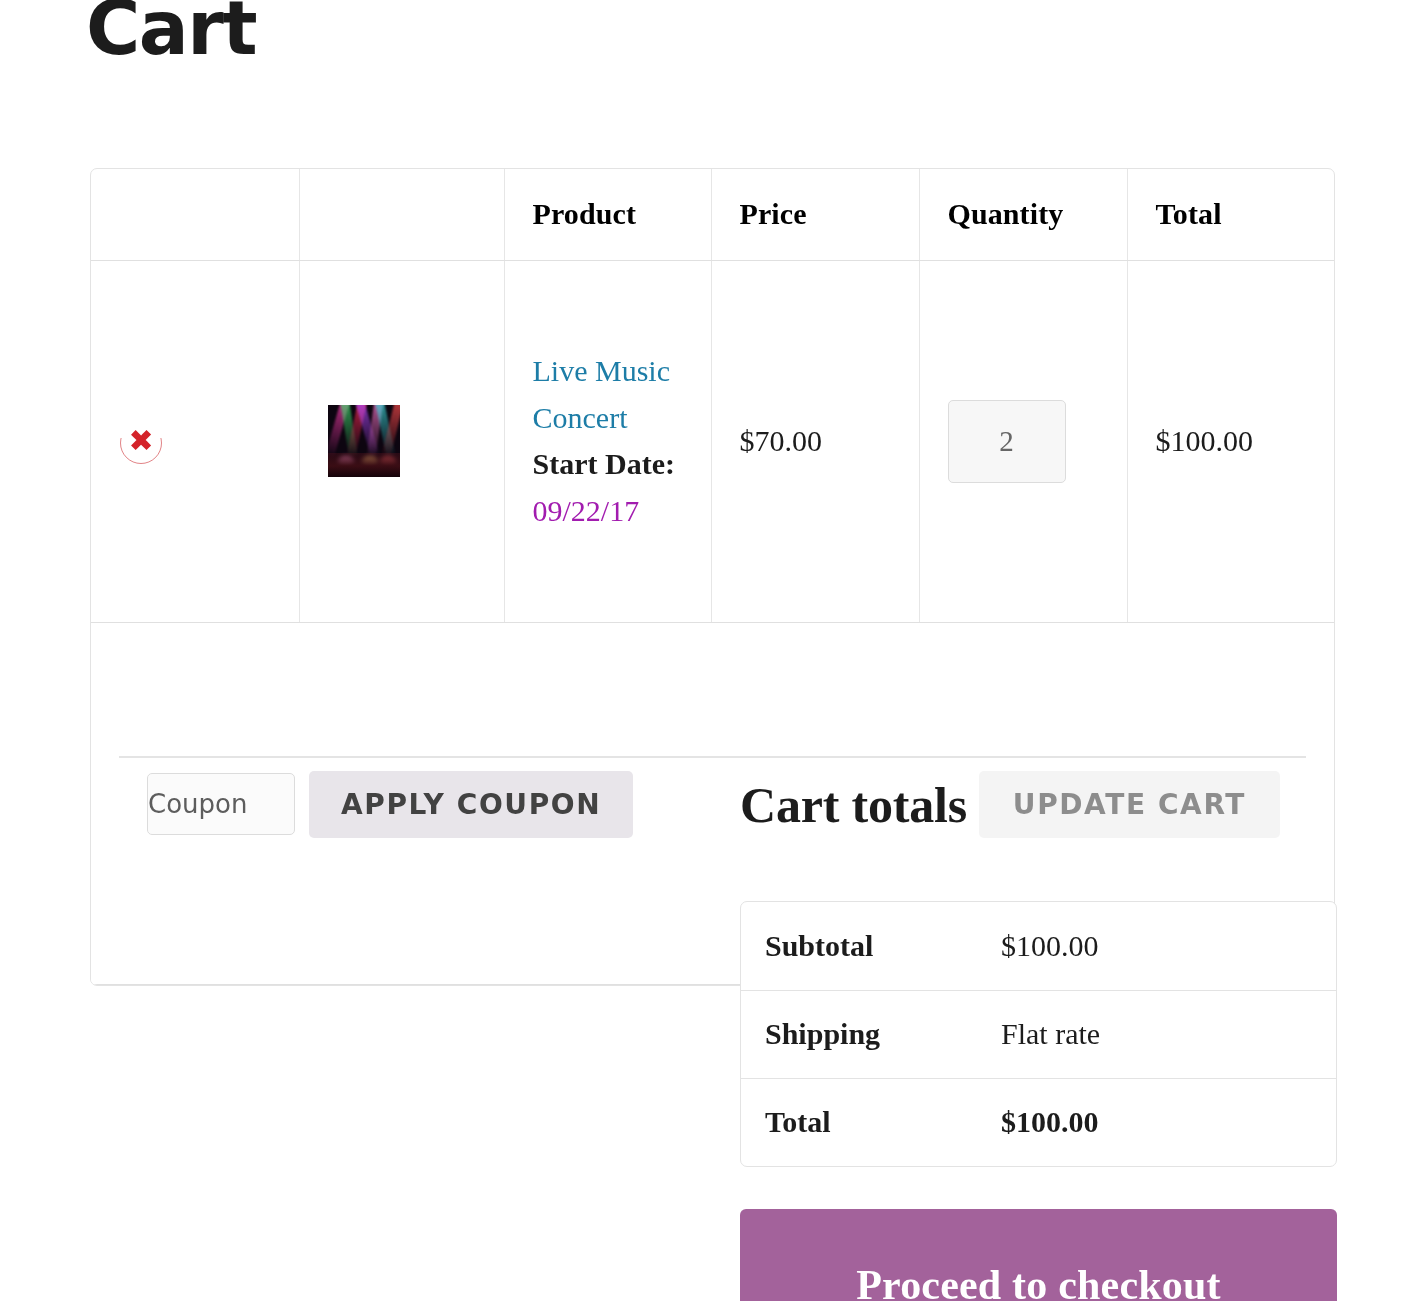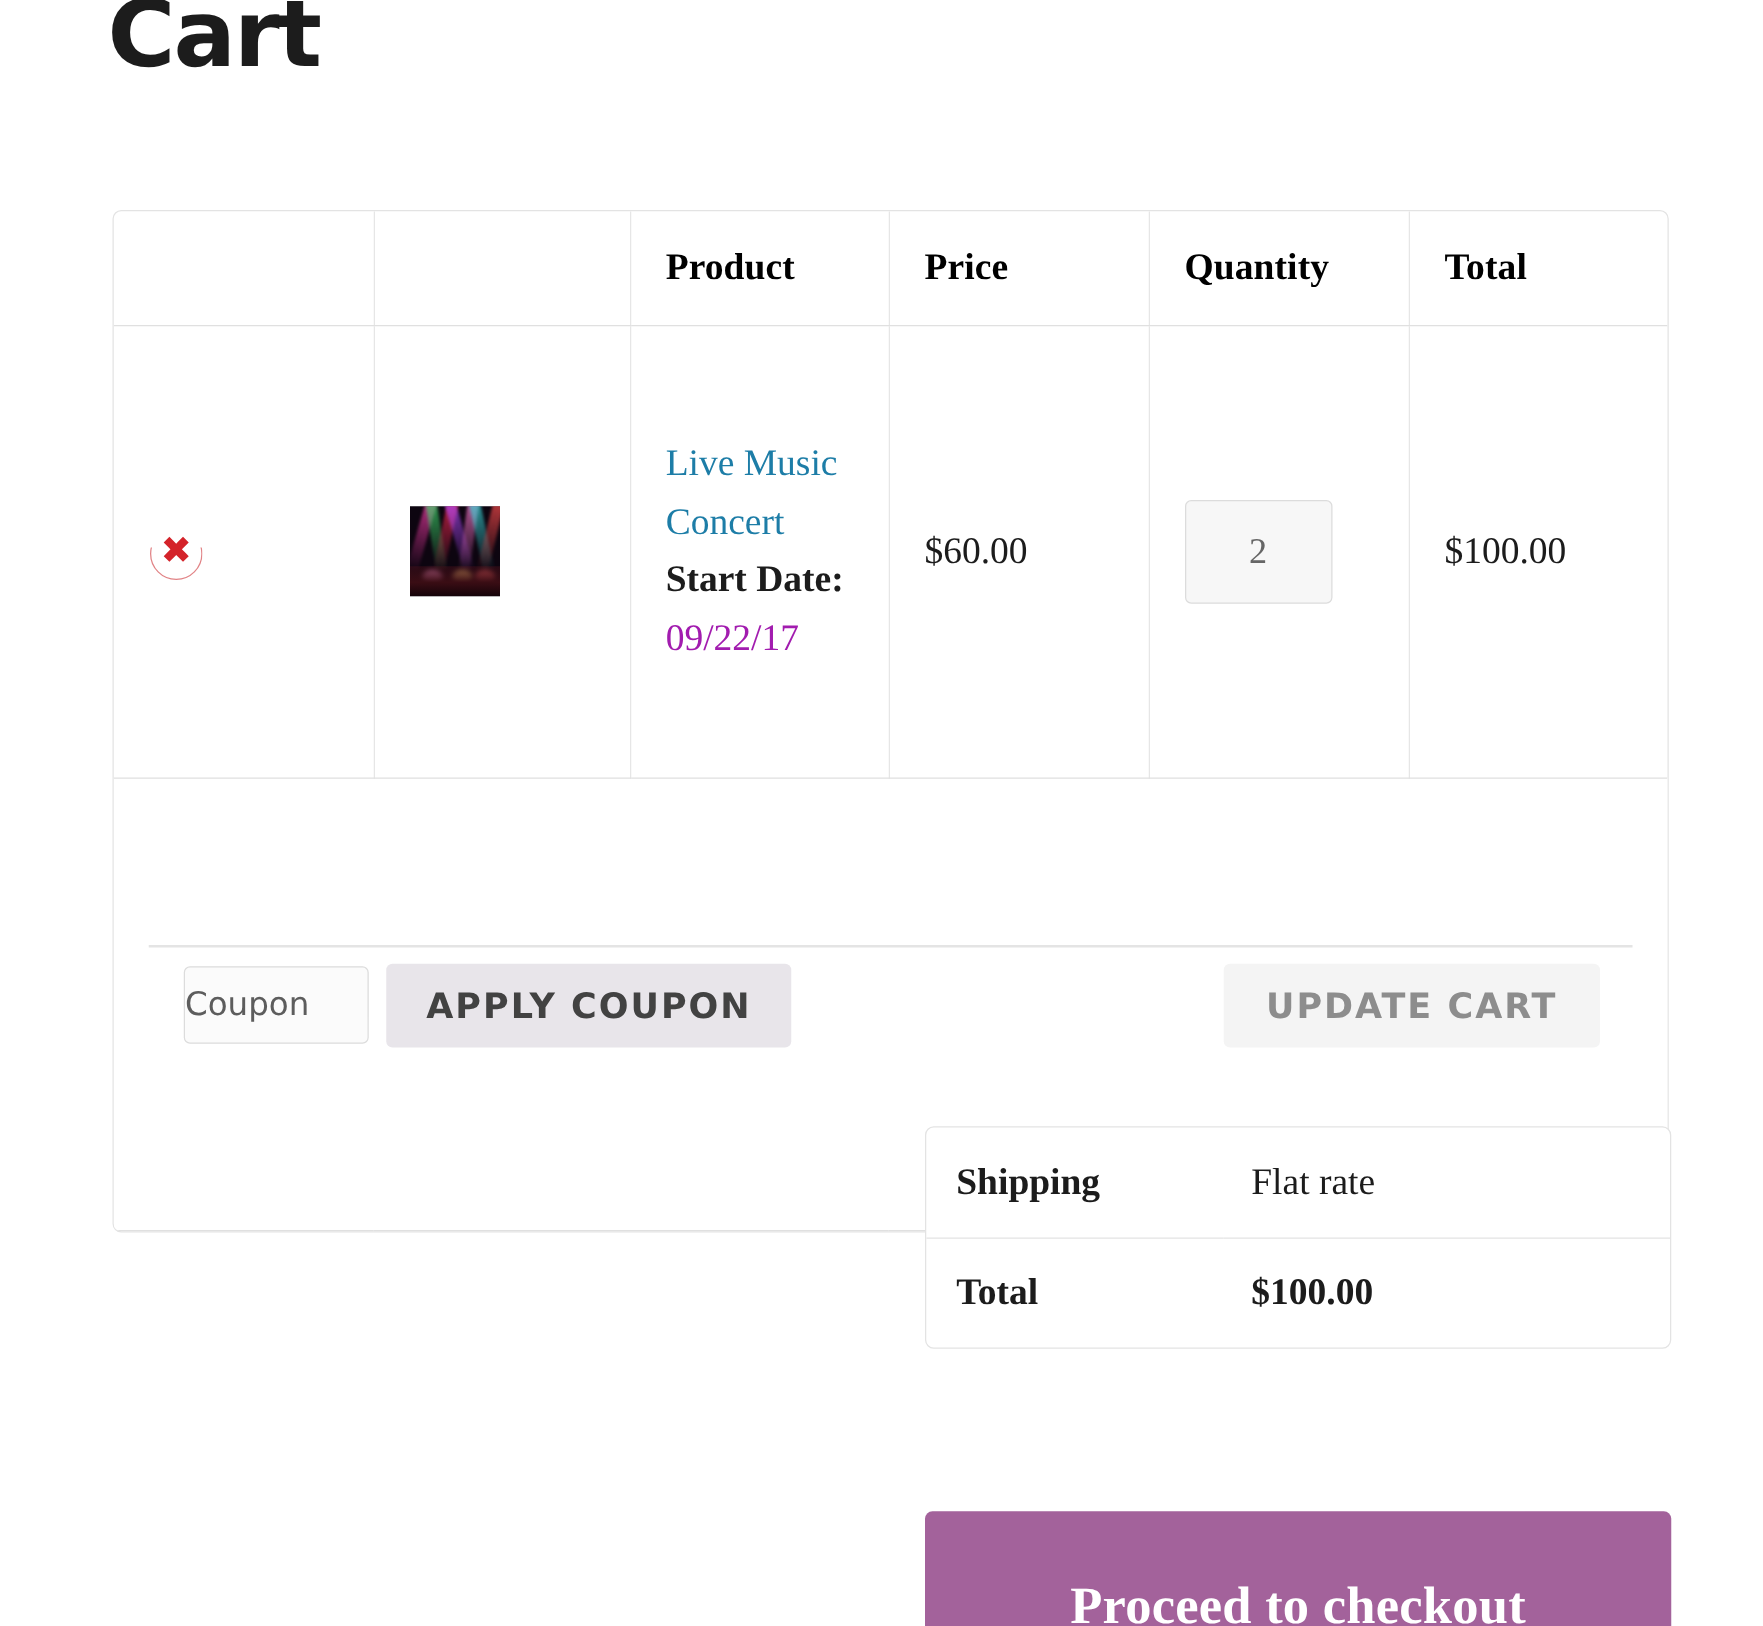--- a/index.html
+++ b/index.html
@@ -356,21 +356,21 @@
               <span class="crowd"></span>
             </span>
           </td>
 
           <td class="cell-product">
             <a class="prod-link">Live Music Concert</a>
             <span class="meta-label">Start Date:</span>
             <span class="meta-value">09/22/17</span>
           </td>
 
-          <td class="cell-price">$60.00</td>
+          <td class="cell-price">$70.00</td>
 
           <td class="cell-qty">
             <input class="qty-input" type="text" value="2" style="">
           </td>
 
           <td class="cell-total">$100.00</td>
         </tr>
 
         <tr>
           <td class="actions-cell" colspan="6">
@@ -378,25 +378,30 @@
               <input class="coupon-input" type="text" placeholder="Coupon" style="">
               <button class="btn btn-apply">APPLY COUPON</button>
               <button class="btn btn-update">UPDATE CART</button>
             </div>
           </td>
         </tr>
       </tbody>
     </table>
   </div>
 
+  <h2 class="totals-heading">Cart totals</h2>
 
   <div class="totals-wrap">
     <table class="totals">
       <tbody>
         <tr>
+          <th>Subtotal</th>
+          <td>$100.00</td>
+        </tr>
+        <tr>
           <th>Shipping</th>
           <td>Flat rate</td>
         </tr>
         <tr class="total-row">
           <th>Total</th>
           <td>$100.00</td>
         </tr>
       </tbody>
     </table>
   </div>

